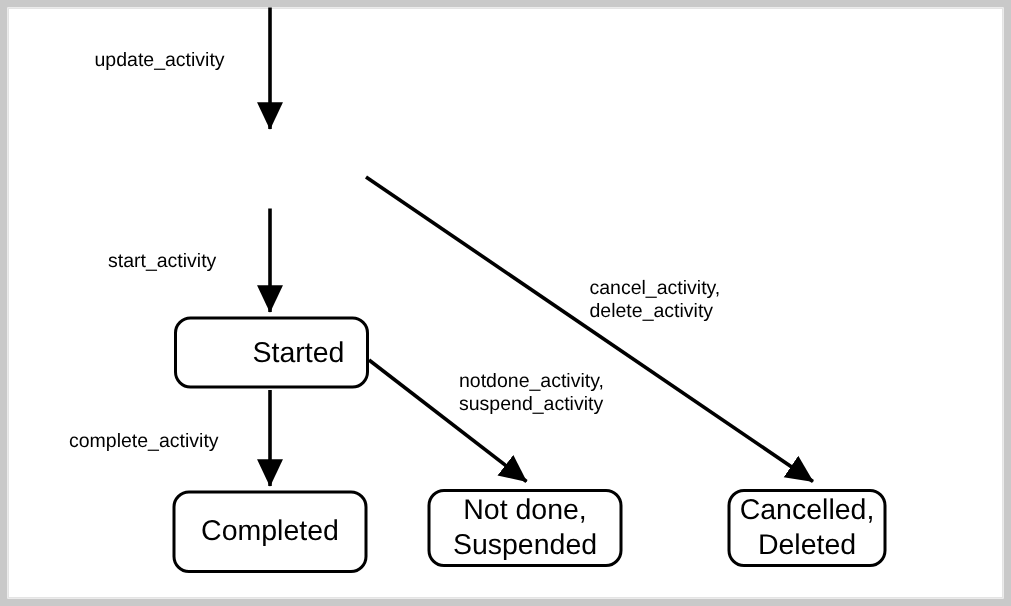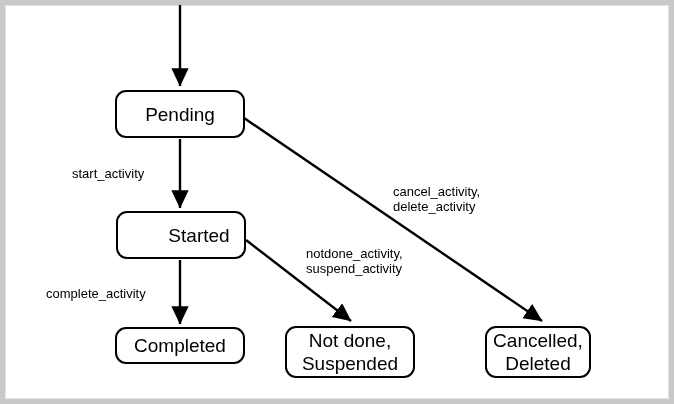--- a/index.html
+++ b/index.html
@@ -89,42 +89,40 @@
 
     <line x1="180" y1="139" x2="180" y2="208" stroke="#000000" stroke-width="2.4" marker-end="url(#arrowhead)"></line>
 
     <line x1="180" y1="260" x2="180" y2="324" stroke="#000000" stroke-width="2.4" marker-end="url(#arrowhead)"></line>
 
     <line x1="246" y1="240" x2="351" y2="321" stroke="#000000" stroke-width="2.4" marker-end="url(#arrowhead)"></line>
 
     <line x1="244" y1="118" x2="542" y2="321" stroke="#000000" stroke-width="2.4" marker-end="url(#arrowhead)"></line>
   </svg>
 
-  <div class="state-box" style="left:115px; top:90px; width:130px; height:48px;">
-    <span class="state-label">Pending</span>
-  </div>
 
   <div class="state-box" style="left:116px; top:211px; width:130px; height:48px;padding-left:36px;">
     <span class="state-label">Started</span>
   </div>
 
-  <div class="state-box" style="left:115px; top:327px; width:130px; height:37px;">
+  <div class="state-box" style="left:115px; top:327px; width:130px; height:55px;">
     <span class="state-label">Completed</span>
   </div>
 
   <div class="state-box" style="left:285px; top:326px; width:130px; height:52px;">
     <span class="state-label">Not done,
 Suspended</span>
   </div>
 
   <div class="state-box" style="left:485px; top:326px; width:106px; height:52px;">
     <span class="state-label">Cancelled,
 Deleted</span>
   </div>
 
+  <div class="edge-label" style="left:63px; top:32px;">update_activity</div>
 
   <div class="edge-label" style="left:72px; top:166px;">start_activity</div>
 
   <div class="edge-label" style="left:46px; top:286px;">complete_activity</div>
 
   <div class="edge-label" style="left:306px; top:246px;">notdone_activity,
 suspend_activity</div>
 
   <div class="edge-label" style="left:393px; top:184px;">cancel_activity,
 delete_activity</div>

